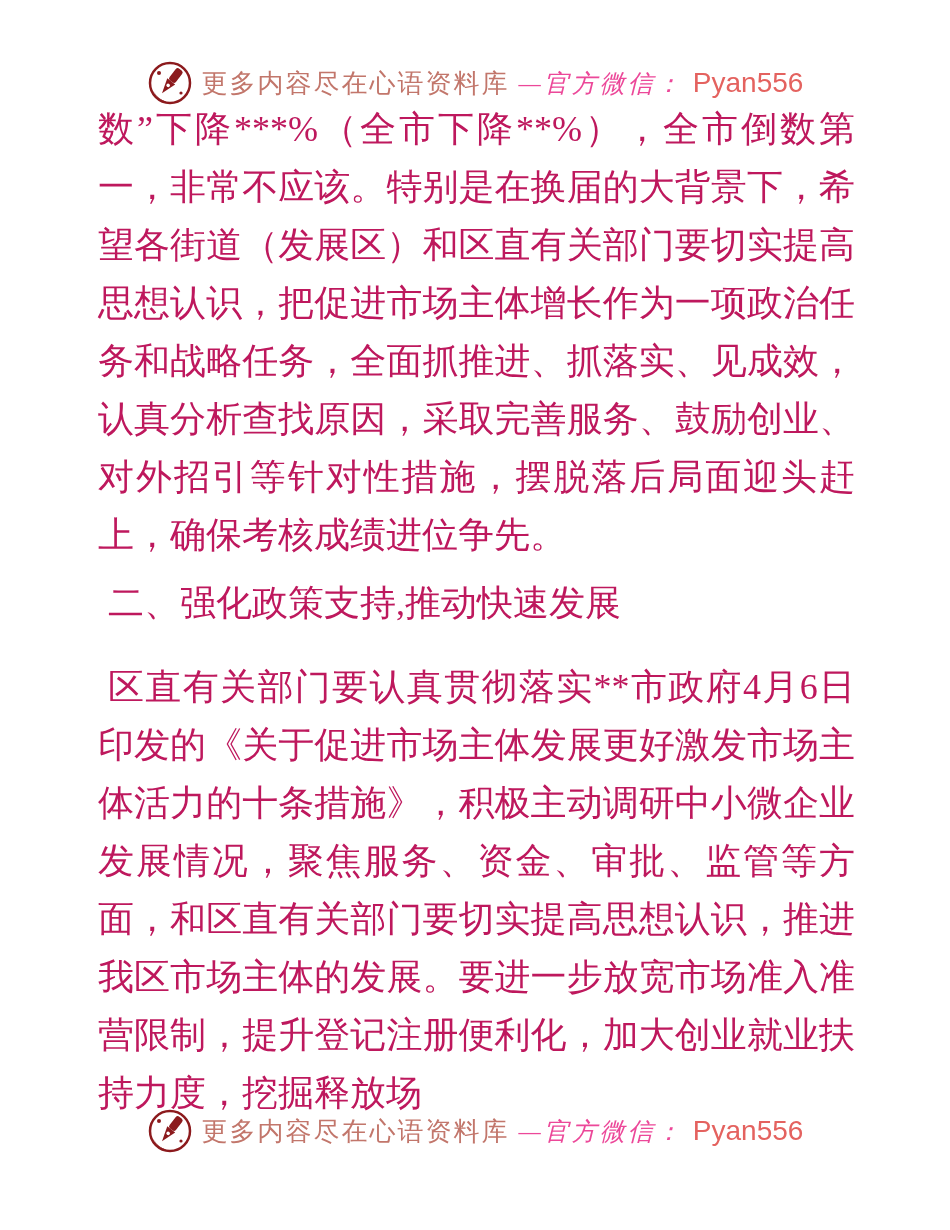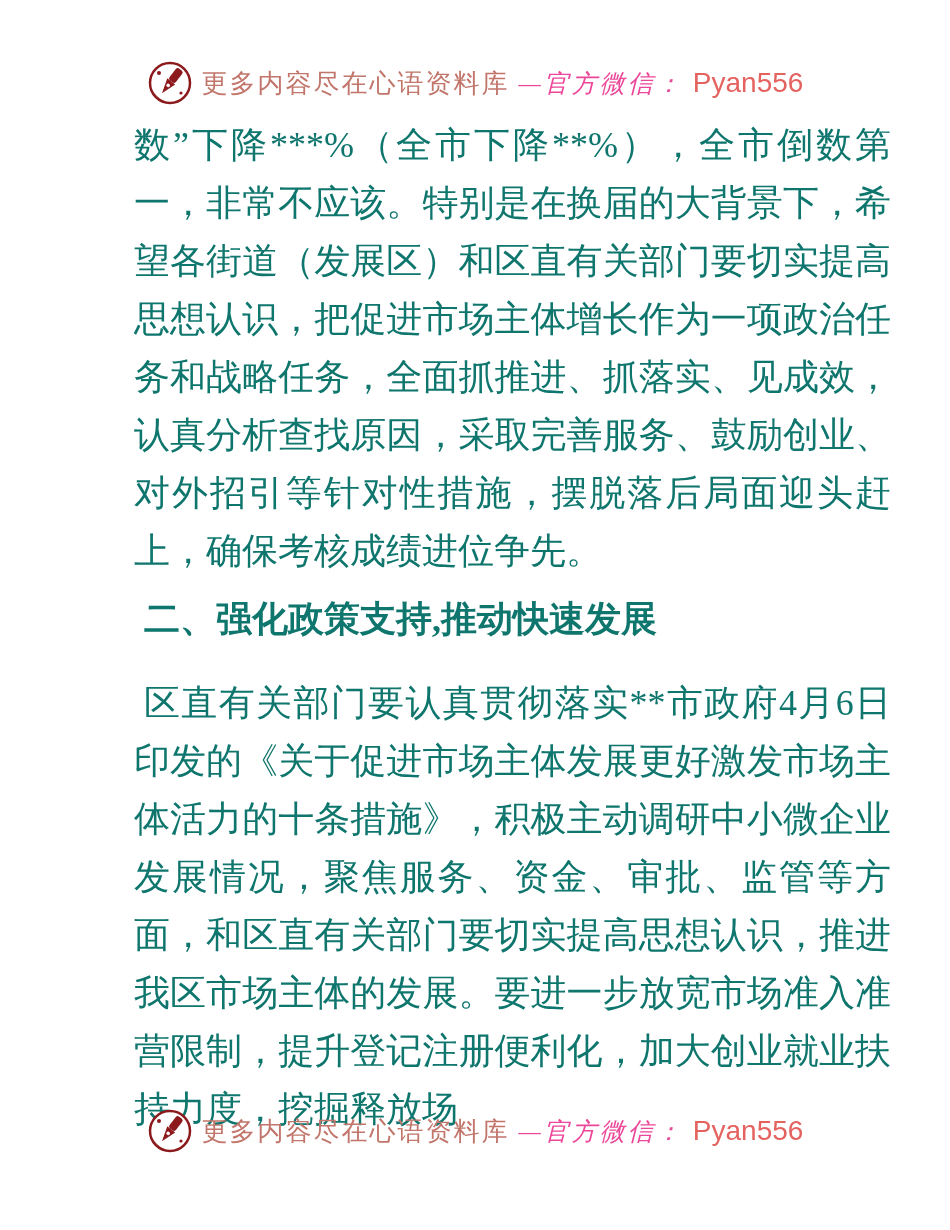--- a/index.html
+++ b/index.html
@@ -38,34 +38,33 @@
     letter-spacing: 3px;
   }
   .wid {
     color: #e4625f;
     font-size: 28px;
     font-family: "Liberation Sans", "DejaVu Sans", sans-serif;
     text-align: center;
   }
   main {
     position: absolute;
-    top: 116px;
+    top: 100px;
     left: 98px;
     width: 757px;
-    color: #0f766e;
+    color: #be185d;
     font-size: 36px;
     line-height: 58px;
     text-align: justify;
-    margin-left: 36px;
   }
   .para { margin: 0; }
   .heading {
     margin: 10px 0 26px 0;
     font-size: 36px;
-    font-weight: bold;
+    font-weight: normal;
     line-height: 58px;
     text-indent: 10px;
     text-align: left;
   }
   .indent-first { text-indent: 10px; }
 </style>
 </head>
 <body>
 
 <div class="page">

